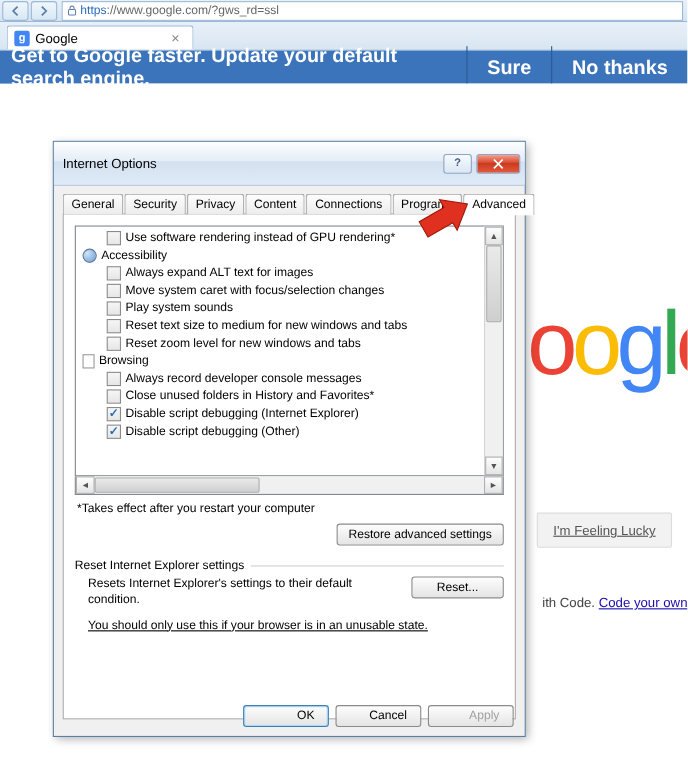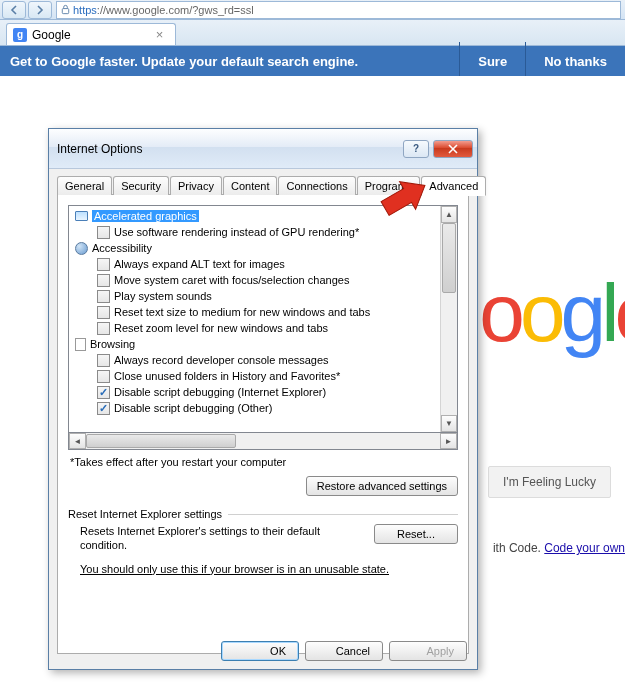--- a/index.html
+++ b/index.html
@@ -12,32 +12,32 @@
 .addr-wrap { flex: 1; margin: 0 4px; height: 18px; background: #fff; border: 1px solid #9db9d8; display: flex; align-items: center; padding: 0 3px; font-size: 11px; }
 .lock-ico { width: 11px; height: 11px; margin-right: 2px; color: #5a7fa6; }
 .addr-wrap .https { color: #2a6dbf; }
 .addr-wrap .rest { color: #666; }
 .tabs-row { height: 26px; background: linear-gradient(#e8f0f8, #d8e6f2); display: flex; align-items: flex-end; border-bottom: 1px solid #9db9d8; }
 .tab { height: 22px; background: #fff; border: 1px solid #9db9d8; border-bottom: none; border-top-left-radius: 3px; border-top-right-radius: 3px; display: flex; align-items: center; padding: 0 6px; margin-left: 6px; font-size: 12px; gap: 5px; }
 .favicon { width: 14px; height: 14px; display: inline-flex; align-items: center; justify-content: center; font-size: 10px; font-weight: bold; color: #fff; background: #4285f4; border-radius: 2px; }
 .tab-close { width: 13px; height: 13px; color: #888; margin-left: 80px; font-size: 13px; line-height: 1; }
 
 
-.infobar { height: 30px; background: #3b74ba; color: #fff; display: flex; align-items: center; font-size: 13px; font-weight: 600; }
+.infobar { height: 30px; background: #3b74ba; color: #fff; display: flex; align-items: center; font-size: 18px; font-weight: 600; }
 .infobar-text { padding: 0 10px; flex: 1; }
 .infobar-btn { height: 39px; padding: 0 18px; border-left: 1px solid #2a5a96; display: flex; align-items: center; cursor: pointer; }
 
 
 .goog-page { position: absolute; top: 76px; left: 16px; right: 0; bottom: 0; background: #fff; }
 .goog-logo { position: absolute; top: 190px; right: -30px; font-size: 82px; font-weight: 400; font-family: Arial, sans-serif; letter-spacing: -5px; }
 .goog-logo .lb { color: #4285f4; }
 .goog-logo .lr { color: #ea4335; }
 .goog-logo .ly { color: #fbbc05; }
 .goog-logo .lg { color: #34a853; }
-.lucky-btn { position: absolute; top: 390px; right: 14px; background: #f2f2f2; border: 1px solid #dcdcdc; border-radius: 2px; padding: 8px 14px; font-size: 12px; color: #555; }
+.lucky-btn { position: absolute; top: 390px; right: 14px; background: #f2f2f2; border: 1px solid #dcdcdc; border-radius: 2px; padding: 8px 14px; font-size: 12px; color: #555; text-decoration: underline; }
 .code-line { position: absolute; top: 465px; right: 0; font-size: 12px; color: #444; }
 .code-line a { color: #1a0dab; }
 
 
 .dialog { position: absolute; top: 128px; left: 48px; width: 430px; height: 542px; background: #f0f0f0; border: 1px solid #5a7fa6; box-shadow: 3px 3px 8px rgba(0,0,0,.3); }
 .titlebar { height: 40px; background: linear-gradient(#fdfeff, #e4ecf7 45%, #d2e0f0 46%, #e0ebf8); border-bottom: 1px solid #b8c8dc; display: flex; align-items: center; padding-left: 8px; font-size: 12px; }
 .titlebar-text { flex: 1; }
 .tbtn { height: 18px; display: flex; align-items: center; justify-content: center; border: 1px solid #8fa6c2; border-radius: 3px; margin-right: 4px; font-size: 10px; }
 .tbtn.help { width: 26px; background: linear-gradient(#f6fafd,#dbe7f4); color: #3a5a80; font-weight: bold; }
 .tbtn.close { width: 40px; background: linear-gradient(#f39c8e,#d9472b 45%,#c83a1e 46%,#e25a3e); color: #fff; }
@@ -151,24 +151,20 @@
         <div class="dlg-tab">Security</div>
         <div class="dlg-tab">Privacy</div>
         <div class="dlg-tab">Content</div>
         <div class="dlg-tab">Connections</div>
         <div class="dlg-tab">Programs</div>
         <div class="dlg-tab active">Advanced</div>
       </div>
     <div class="panel">
       <div class="tree-box">
         <div class="tree-content" id="tree">
-            <div class="tree-row cat sel">
-              <span class="tree-ico monitor"></span>
-              <span class="lbl">Accelerated graphics</span>
-            </div>
             <div class="tree-row item">
               <span class="chk"></span>
               <span>Use software rendering instead of GPU rendering*</span>
             </div>
             <div class="tree-row cat">
               <span class="tree-ico globe"></span>
               <span class="lbl">Accessibility</span>
             </div>
             <div class="tree-row item">
               <span class="chk"></span>

